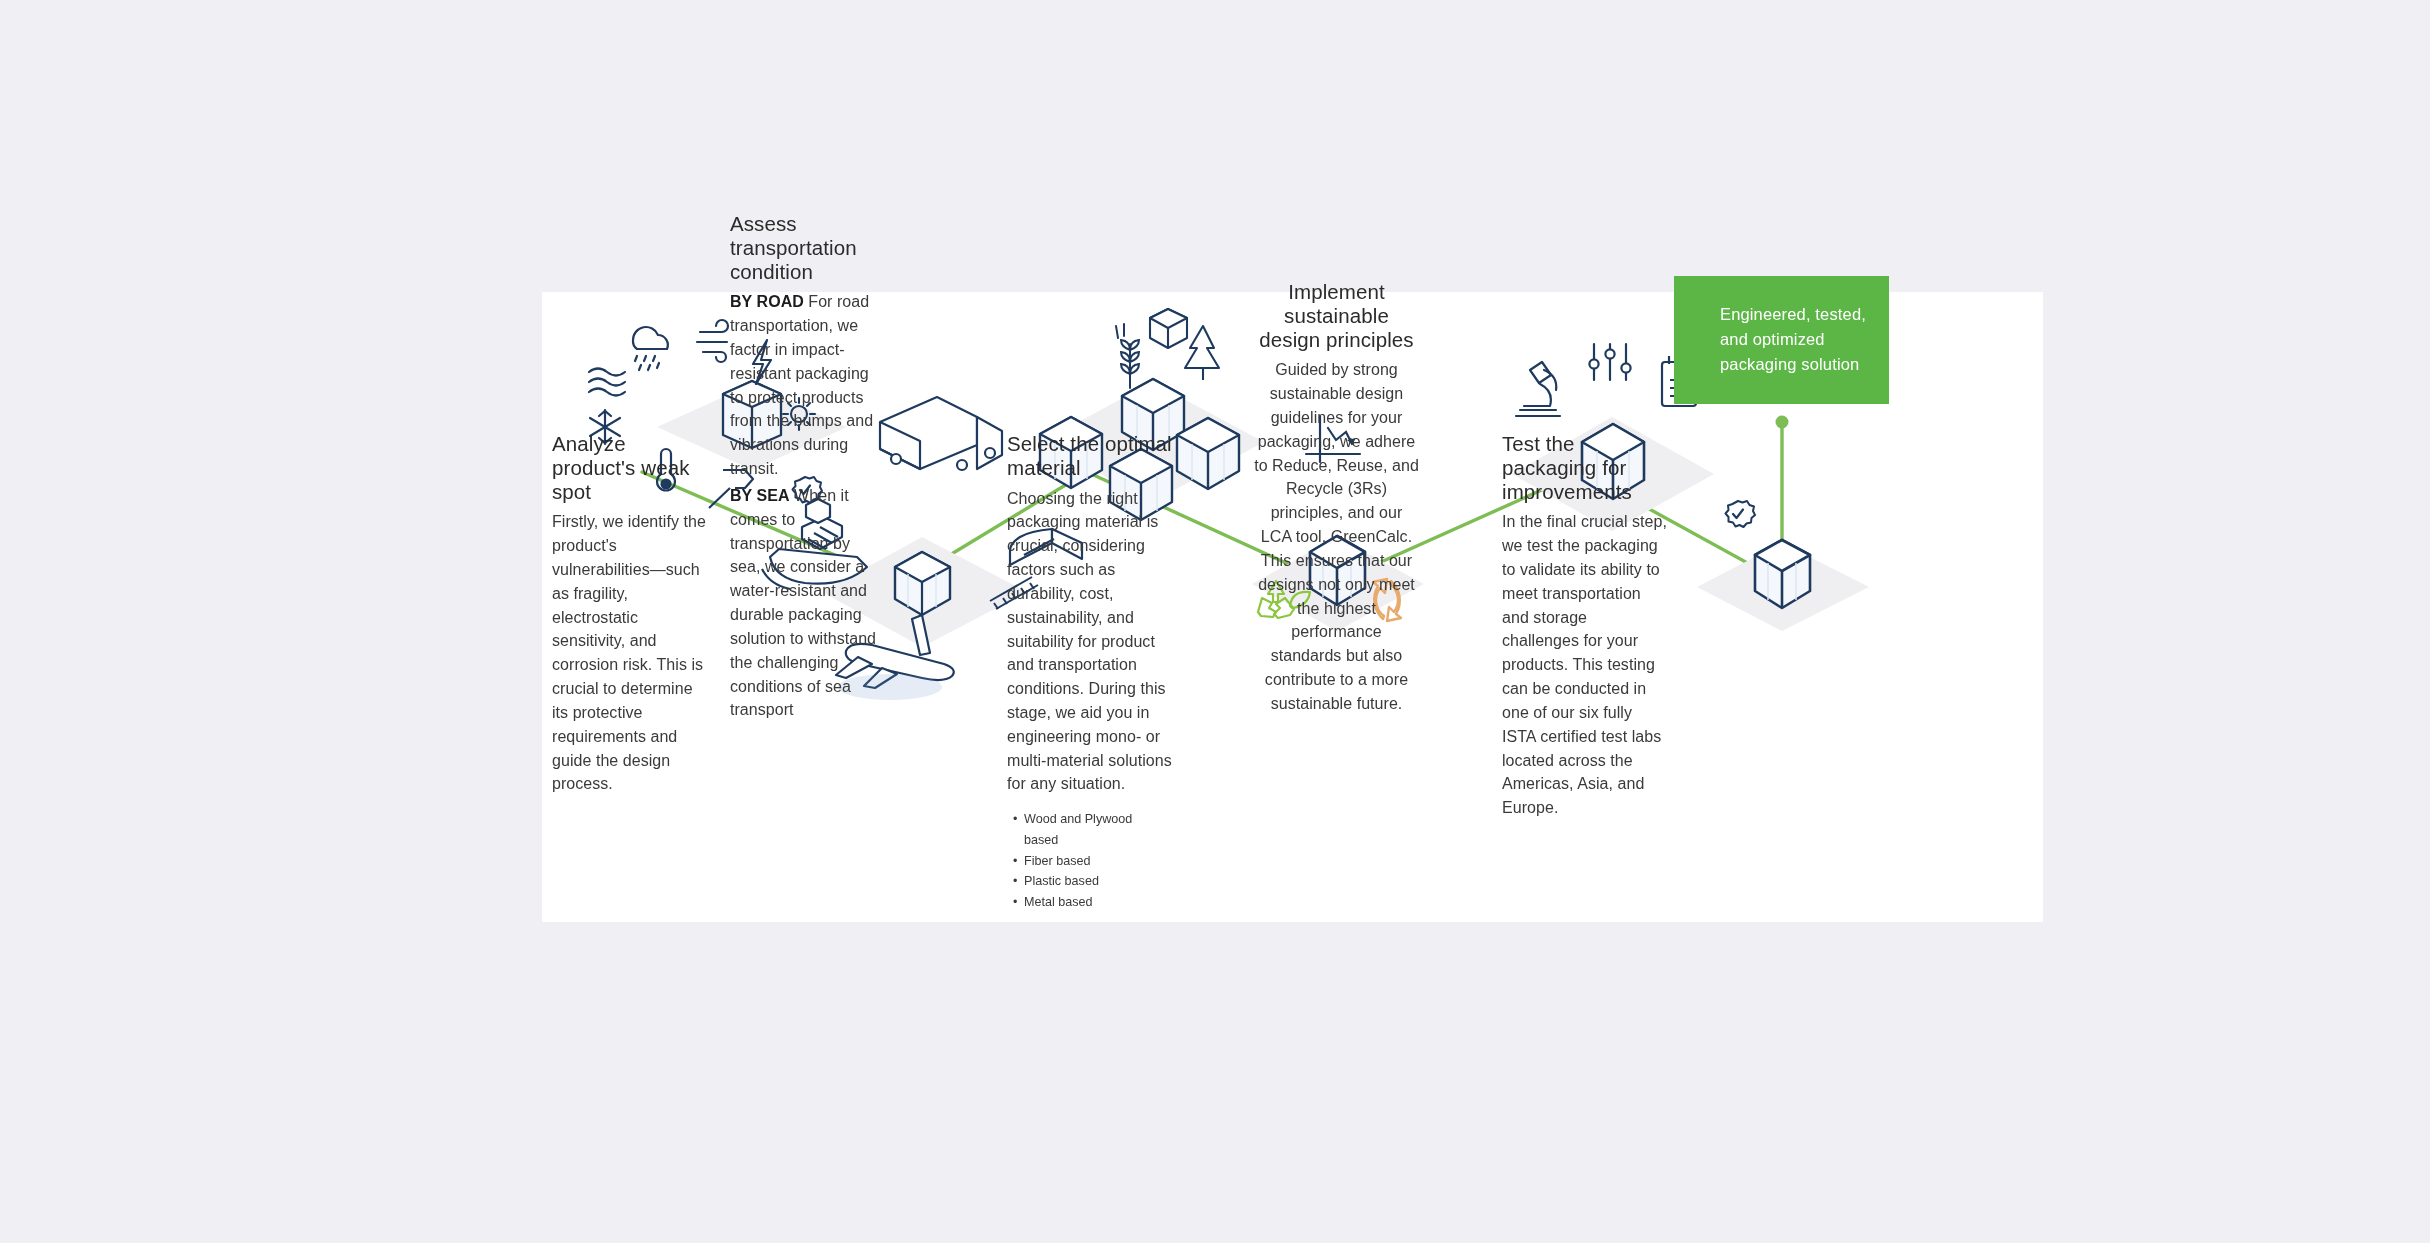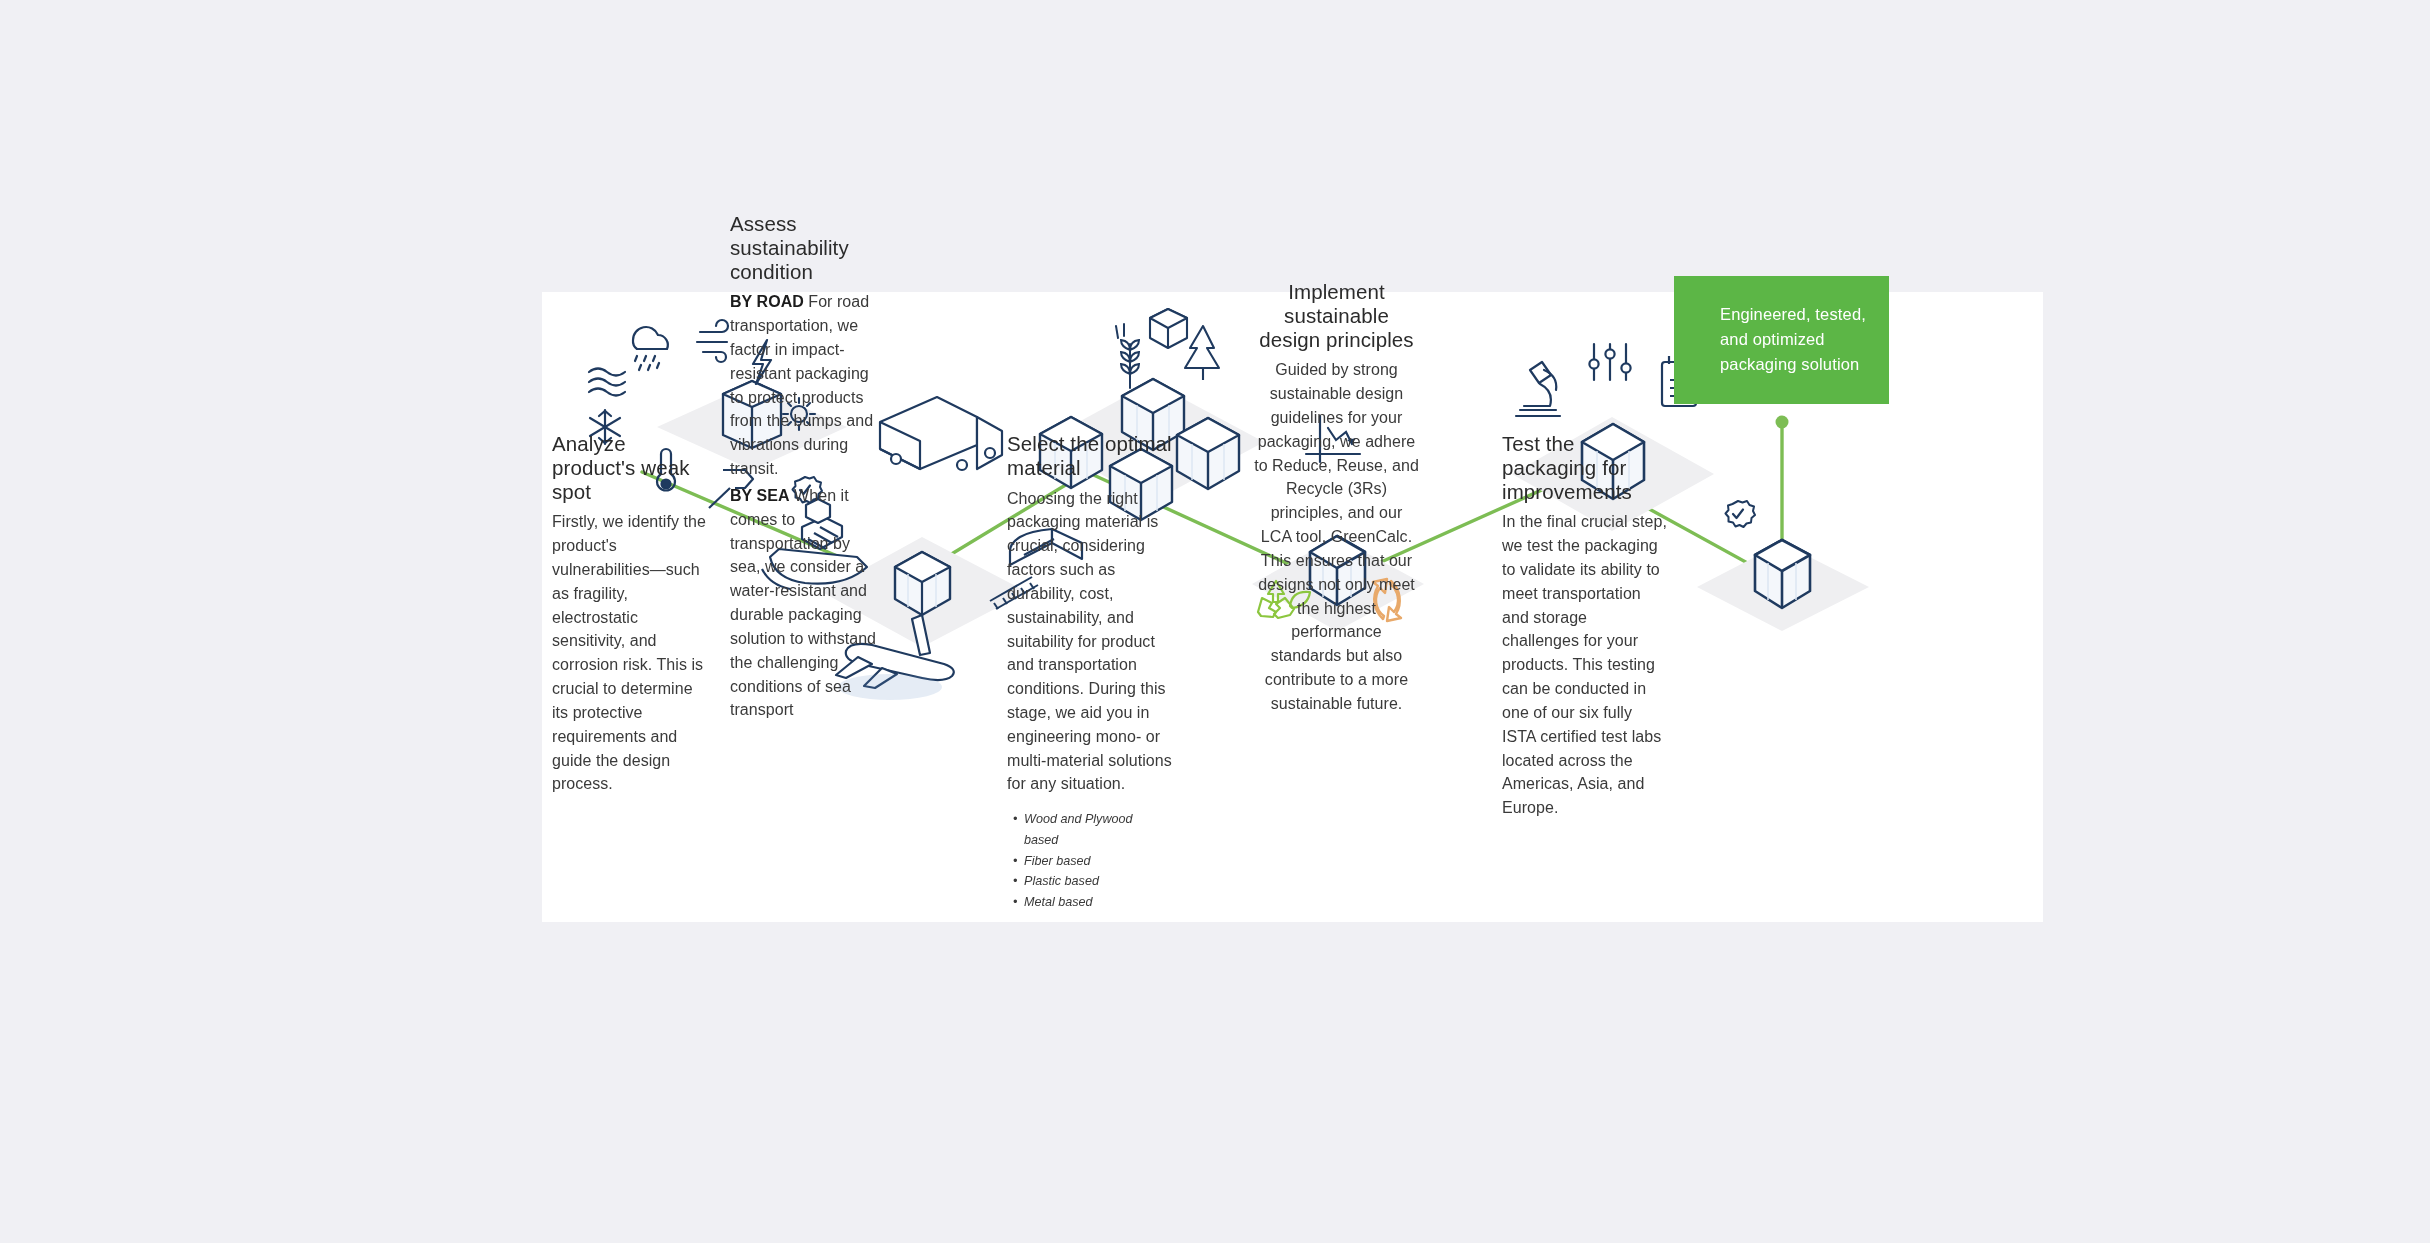--- a/index.html
+++ b/index.html
@@ -33,21 +33,20 @@
     line-height:1.49;
     color:#3a3a3a;
     letter-spacing:.05px;
   }
   .block p + p{margin-top:3px;}
   .block p b{font-weight:700;color:#1c1c1c;}
   .block ul{
     margin:13px 12px 0 0;
     padding-left:17px;
     list-style:none;
-    font-style:italic;
   }
   .block ul li{
     font-size:12.6px;
     line-height:1.64;
     color:#3a3a3a;
     position:relative;
   }
   .block ul li:before{
     content:"•";
     position:absolute;
@@ -355,21 +354,21 @@
   </div>
 
   <div class="block" style="left:10px;top:140px;width:155px;">
     <h3>Analyze product's weak spot</h3>
     <p>
       <span>Firstly, we identify the product's vulnerabilities—such as fragility, electrostatic sensitivity, and corrosion risk. This is crucial to determine its protective requirements and guide the design process.</span>
     </p>
   </div>
 
   <div class="block" style="left:188px;top:-80px;width:147px;">
-    <h3>Assess sustainability condition</h3>
+    <h3>Assess transportation condition</h3>
     <p>
       <b>BY ROAD</b>
       <span>For road transportation, we factor in impact-resistant packaging to protect products from the bumps and vibrations during transit.</span>
     </p>
     <p>
       <b>BY SEA</b>
       <span>When it comes to transportation by sea, we consider a water-resistant and durable packaging solution to withstand the challenging conditions of sea transport</span>
     </p>
   </div>
 

